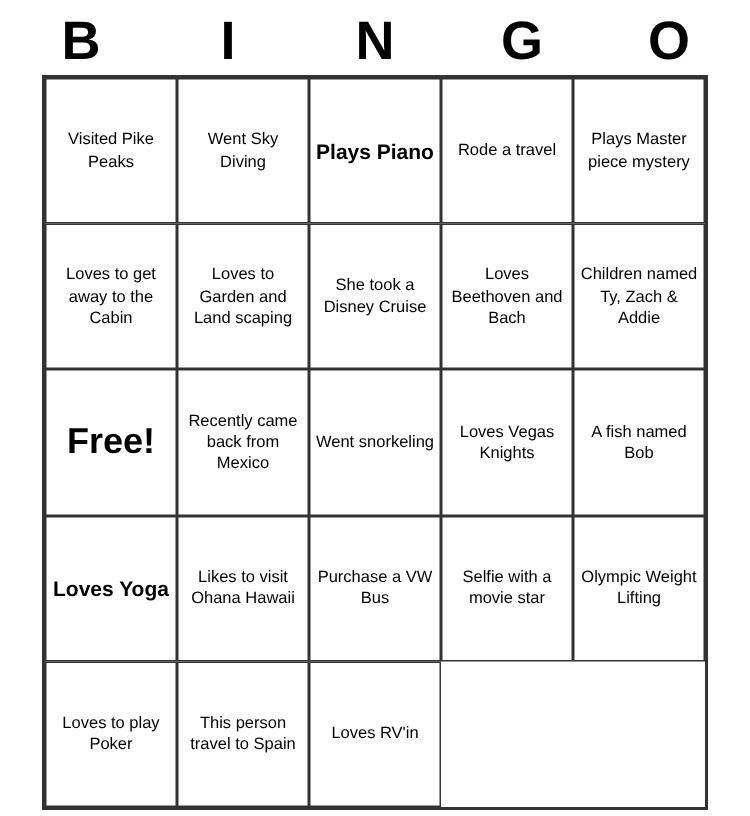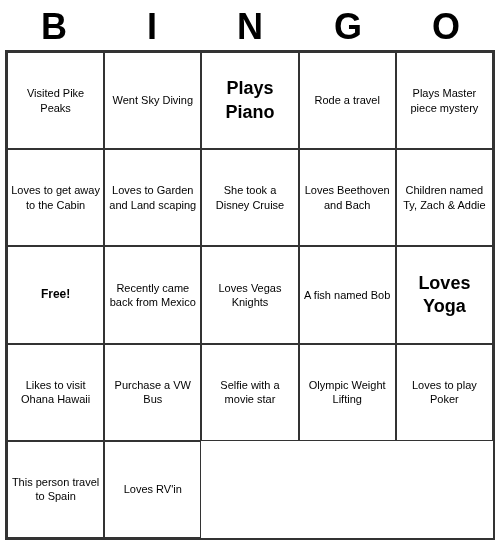--- a/index.html
+++ b/index.html
@@ -22,41 +22,41 @@
     .header-letter {
       font-size: 36px;
       font-weight: bold;
       width: 90px;
       text-align: center;
     }
     #bingo-grid {
       display: grid;
       grid-template-columns: repeat(5, 1fr);
       grid-template-rows: repeat(5, 1fr);
-      width: 490px;
+      width: 444px;
       height: 490px;
       border: 2px solid #333;
     }
     .bingo-cell {
       border: 1px solid #333;
       display: flex;
       align-items: center;
       justify-content: center;
       text-align: center;
       padding: 3px;
       font-size: 11px;
       line-height: 1.3;
       cursor: default;
     }
     .bingo-cell.large-text {
-      font-size: 18px;
+      font-size: 14px;
       font-weight: bold;
     }
     .bingo-cell.free {
-      font-size: 12px;
+      font-size: 24px;
       font-weight: bold;
     }
   </style>
 </head>
 <body>
 
 <div id="bingo-header">
     <span class="header-letter">B</span>
     <span class="header-letter">I</span>
     <span class="header-letter">N</span>
@@ -69,20 +69,21 @@
     <div class="bingo-cell large-text">Plays Piano</div>
     <div class="bingo-cell">Rode a travel</div>
     <div class="bingo-cell">Plays Master piece mystery</div>
     <div class="bingo-cell">Loves to get away to the Cabin</div>
     <div class="bingo-cell">Loves to Garden and Land scaping</div>
     <div class="bingo-cell">She took a Disney Cruise</div>
     <div class="bingo-cell">Loves Beethoven and Bach</div>
     <div class="bingo-cell">Children named Ty, Zach &amp; Addie</div>
     <div class="bingo-cell large-text free">Free!</div>
     <div class="bingo-cell">Recently came back from Mexico</div>
+    <div class="bingo-cell">Went snorkeling</div>
     <div class="bingo-cell">Loves Vegas Knights</div>
     <div class="bingo-cell">A fish named Bob</div>
     <div class="bingo-cell large-text">Loves Yoga</div>
     <div class="bingo-cell">Likes to visit Ohana Hawaii</div>
     <div class="bingo-cell">Purchase a VW Bus</div>
     <div class="bingo-cell">Selfie with a movie star</div>
     <div class="bingo-cell">Olympic Weight Lifting</div>
     <div class="bingo-cell">Loves to play Poker</div>
     <div class="bingo-cell">This person travel to Spain</div>
     <div class="bingo-cell">Loves RV'in</div>

